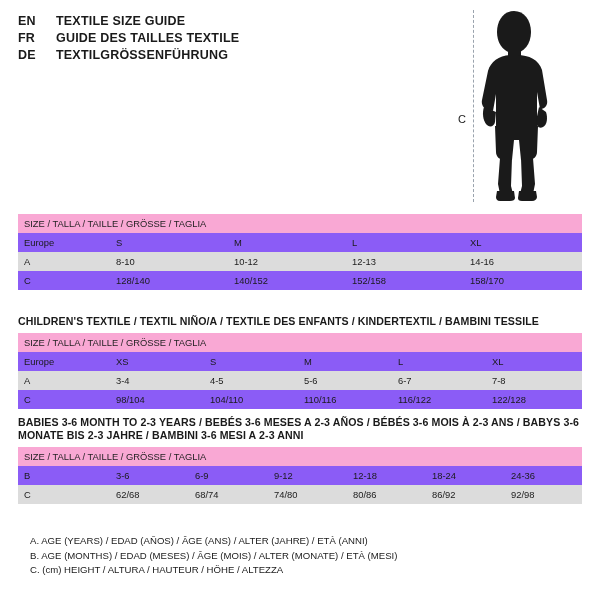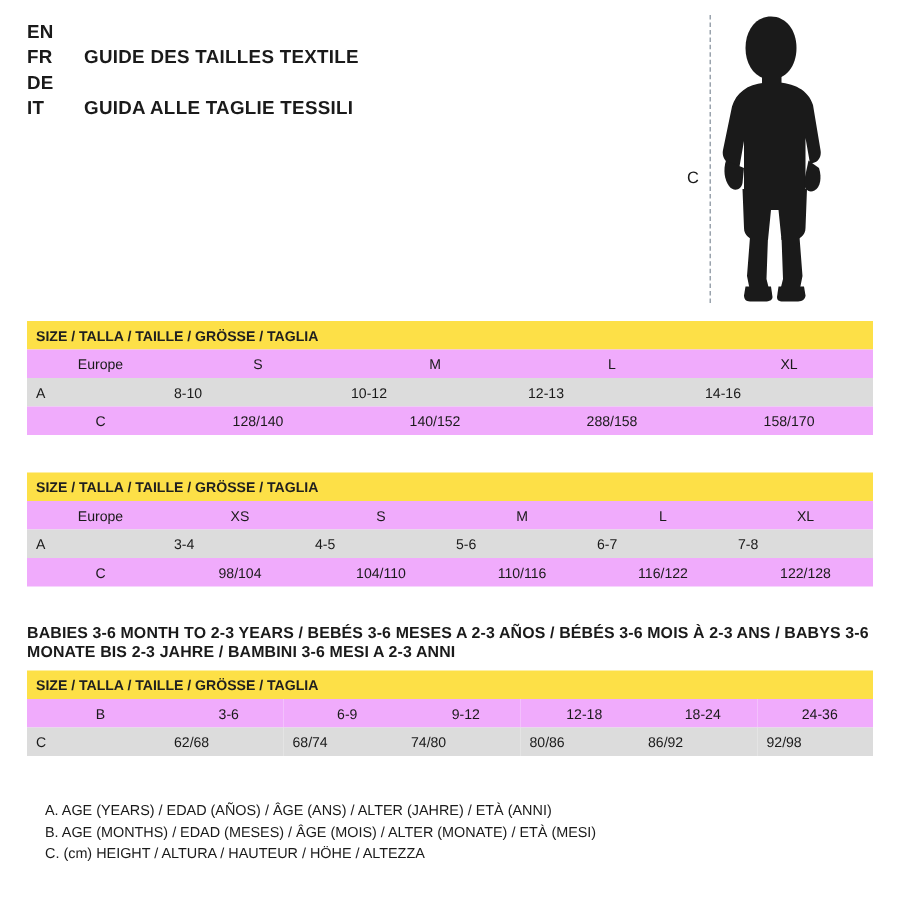--- a/index.html
+++ b/index.html
@@ -98,31 +98,30 @@
     table-layout: fixed;
   }
   table.size-table td {
     font-size: 9.4px;
     color: #1a1a1a;
     padding: 3px 0 3px 6px;
     height: 13px;
     vertical-align: middle;
   }
   tr.head-row td {
-    background: #fde047;
+    background: #f9a8d4;
     font-size: 9.4px;
     color: #1f1f1f;
-    font-weight: bold;
+    font-weight: normal;
   }
   tr.shade td {
     background: #dcdcdc;
   }
   tr.plain td {
-    background: #f0abfc;
-    text-align: center;
+    background: #8b5cf6;
   }
 
   
   .legend {
     position: absolute;
     left: 30px;
     width: 564px;
   }
   .legend-line {
     font-size: 9.6px;
@@ -131,31 +130,29 @@
   }
 </style>
 </head>
 <body>
 
 <div class="page">
 
   <div class="header">
     <div class="header-row">
       <span class="lang-code">EN</span>
+      <span class="lang-title">TEXTILE SIZE GUIDE</span>
     </div>
     <div class="header-row">
       <span class="lang-code">FR</span>
       <span class="lang-title">GUIDE DES TAILLES TEXTILE</span>
     </div>
     <div class="header-row">
       <span class="lang-code">DE</span>
-    </div>
-    <div class="header-row">
-      <span class="lang-code">IT</span>
-      <span class="lang-title">GUIDA ALLE TAGLIE TESSILI</span>
+      <span class="lang-title">TEXTILGRÖSSENFÜHRUNG</span>
     </div>
   </div>
 
   <div class="figure-area">
     <div class="dash-line"></div>
     <div class="c-label">C</div>
     <svg class="figure-svg" width="110" height="195" viewBox="0 0 110 195">
       <g fill="#1a1a1a">
 
         <path d="M34 3 C24 3 17 12 17 24 C17 36 24 45 34 45 C44 45 51 36 51 24 C51 12 44 3 34 3 Z"></path>
@@ -204,28 +201,29 @@
           <td>A</td>
           <td>8-10</td>
           <td>10-12</td>
           <td>12-13</td>
           <td>14-16</td>
         </tr>
         <tr class="plain">
           <td>C</td>
           <td>128/140</td>
           <td>140/152</td>
-          <td>288/158</td>
+          <td>152/158</td>
           <td>158/170</td>
         </tr>
       </tbody>
     </table>
   </div>
 
   <div class="section" style="top:315px;">
+    <div class="section-title">CHILDREN'S TEXTILE / TEXTIL NIÑO/A / TEXTILE DES ENFANTS / KINDERTEXTIL / BAMBINI TESSILE</div>
     <table class="size-table">
       <colgroup>
         <col style="width:92px">
           <col style="width:94px">
           <col style="width:94px">
           <col style="width:94px">
           <col style="width:94px">
           <col style="width:96px">
       </colgroup>
       <tbody>

